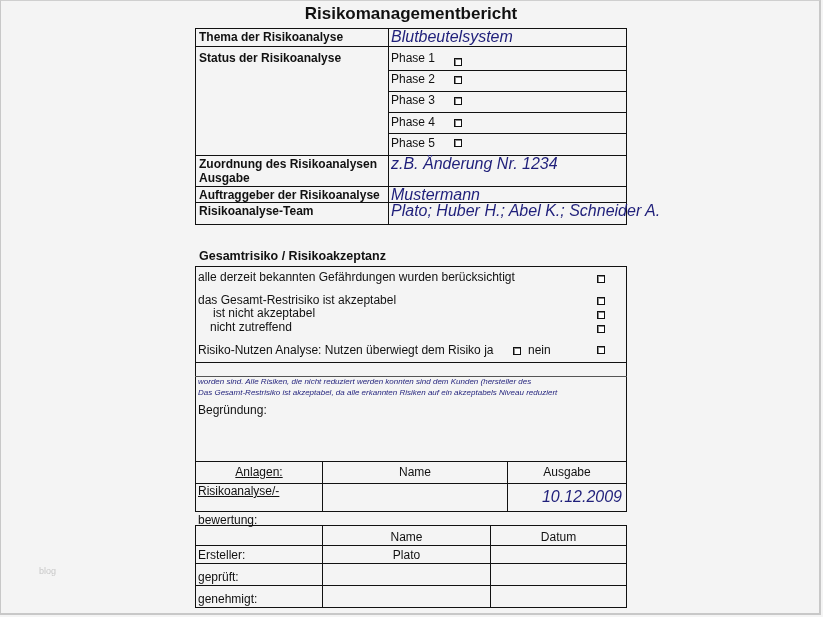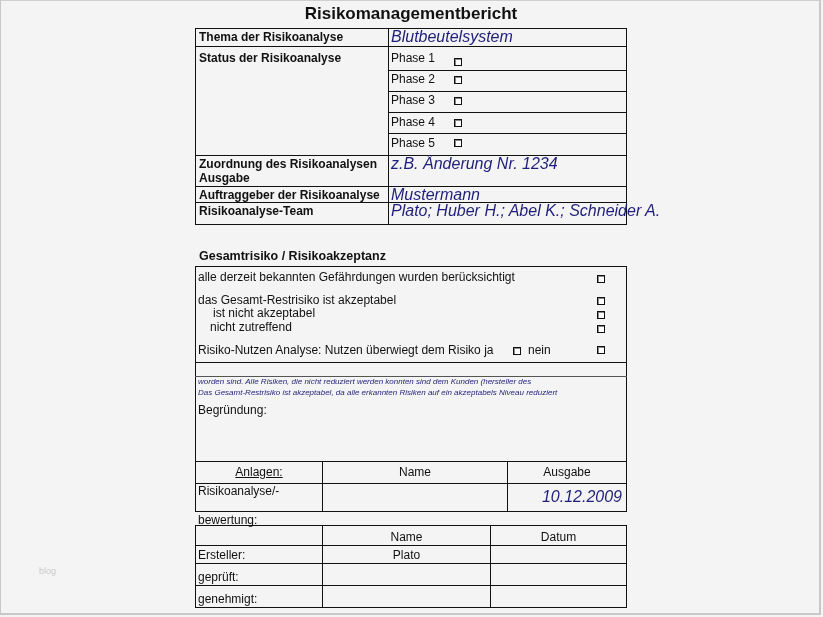--- a/index.html
+++ b/index.html
@@ -119,21 +119,21 @@
   <div class="hl" style="left:195px; top:376px; width:432px; background:#555;"></div>
   <div class="abs note" style="left:198px; top:377px;">
     <div>worden sind. Alle Risiken, die nicht reduziert werden konnten sind dem Kunden (hersteller des</div>
     <div>Das Gesamt-Restrisiko ist akzeptabel, da alle erkannten Risiken auf ein akzeptabels Niveau reduziert</div>
   </div>
 
   <div class="abs txt center" style="left:196px; width:126px; top:465px;text-decoration:underline;">Anlagen:</div>
   <div class="abs txt center" style="left:323px; width:184px; top:465px;">Name</div>
   <div class="abs txt center" style="left:508px; width:118px; top:465px;">Ausgabe</div>
 
-  <div class="abs txt" style="left:198px; top:484px;">Risikoanalyse/-</div>
+  <div class="abs txt" style="left:198px; top:484px;text-decoration:underline;">Risikoanalyse/-</div>
   <div class="abs txt" style="left:198px; top:497px;margin-top:16px;">bewertung:</div>
   <div class="abs txt" style="left:323px; width:184px; top:490px;"></div>
   <div class="abs val" style="left:508px; width:114px; top:490px; text-align:right;">10.12.2009</div>
 </div>
 
 <div>
   <div class="hl" style="left:195px; top:525px; width:432px;"></div>
   <div class="hl" style="left:195px; top:545px; width:432px;"></div>
   <div class="hl" style="left:195px; top:563px; width:432px;"></div>
   <div class="hl" style="left:195px; top:585px; width:432px;"></div>

